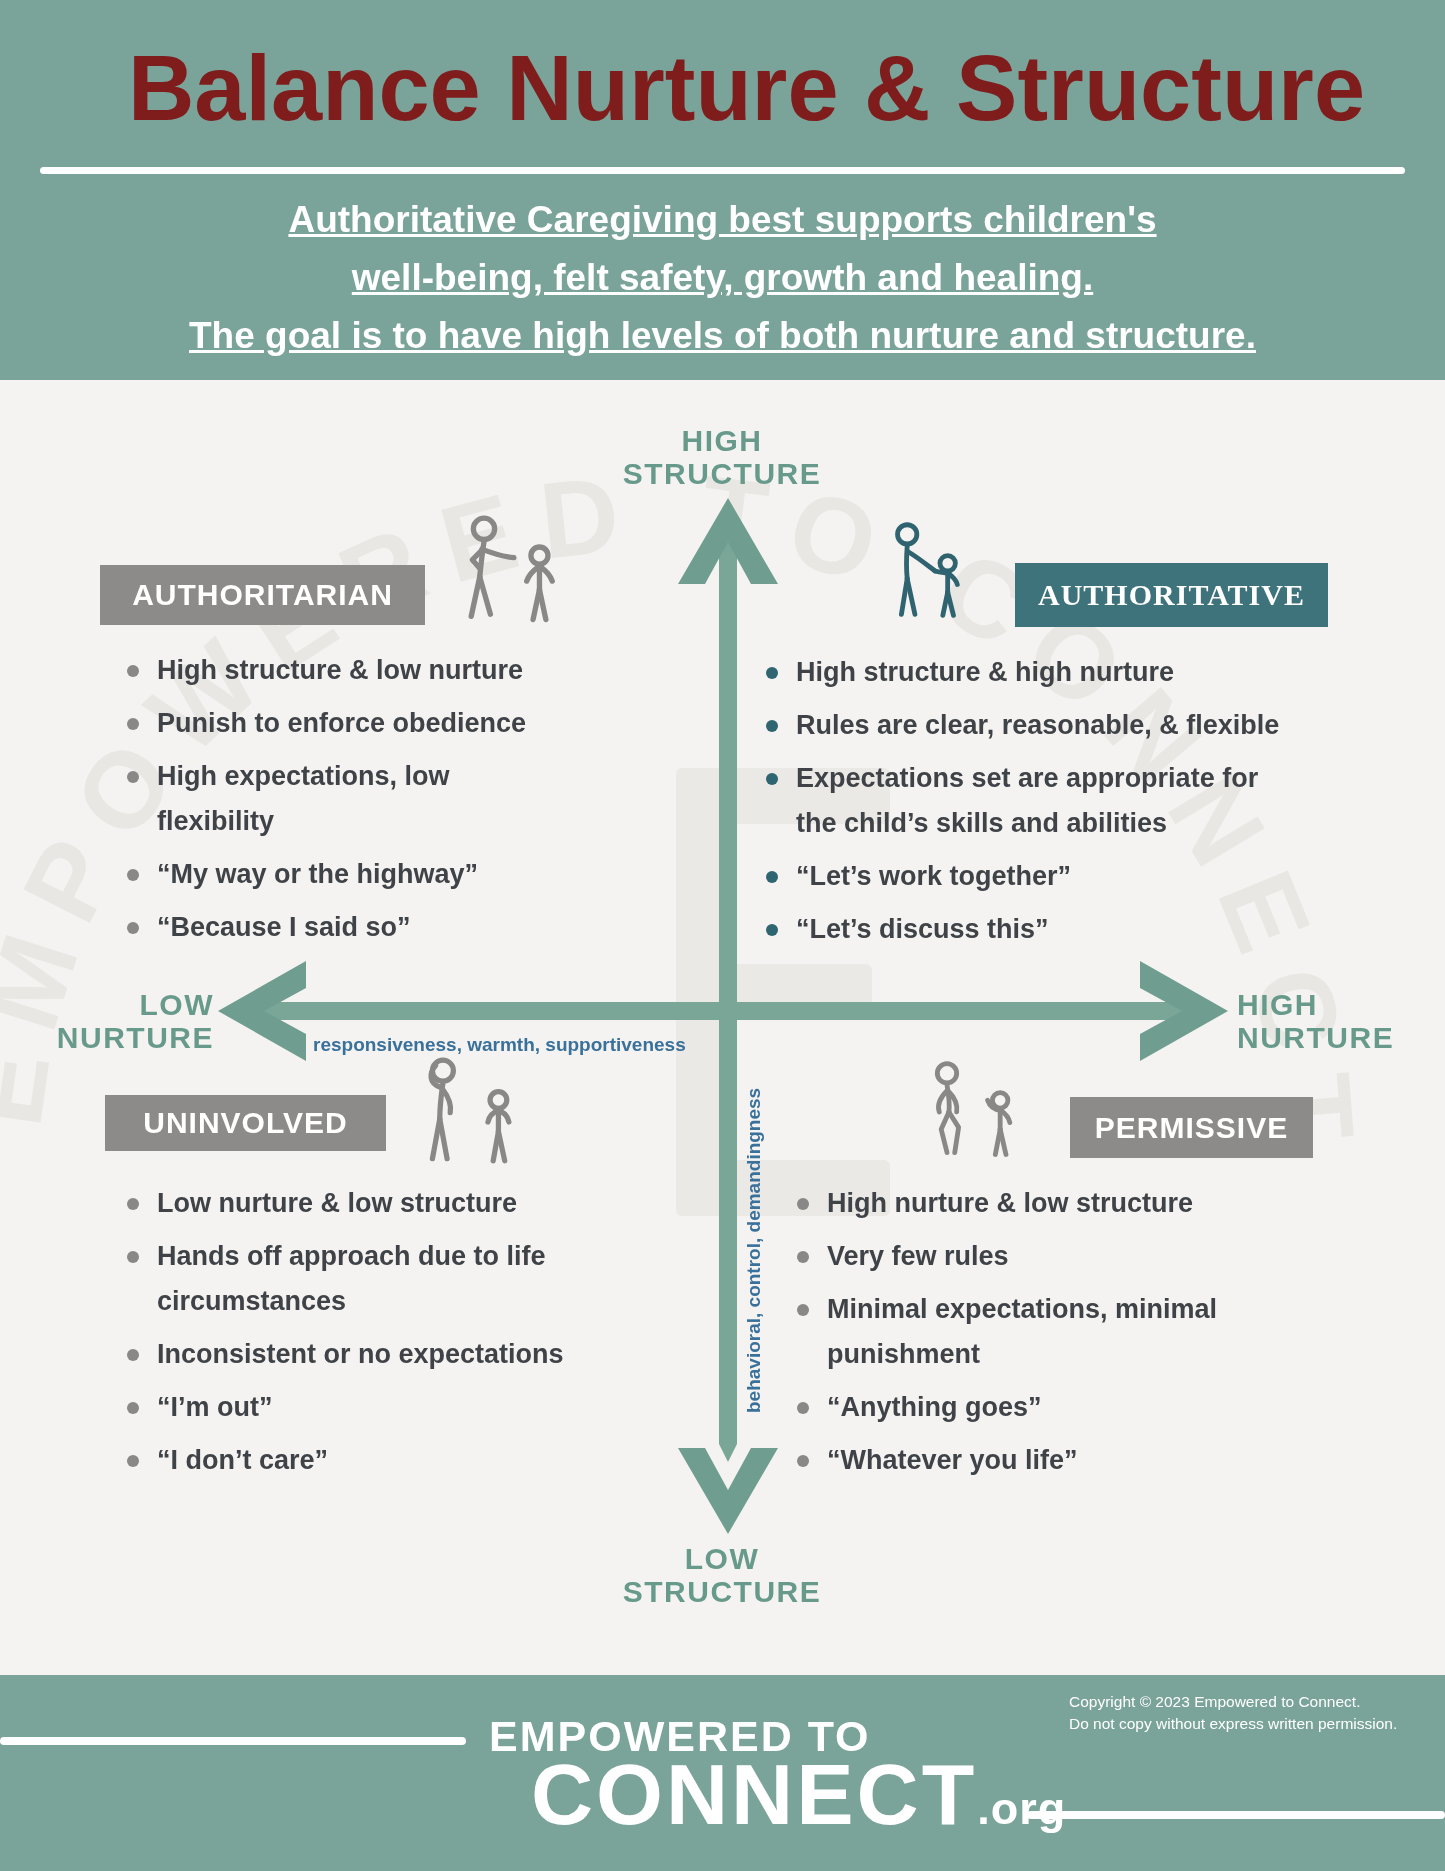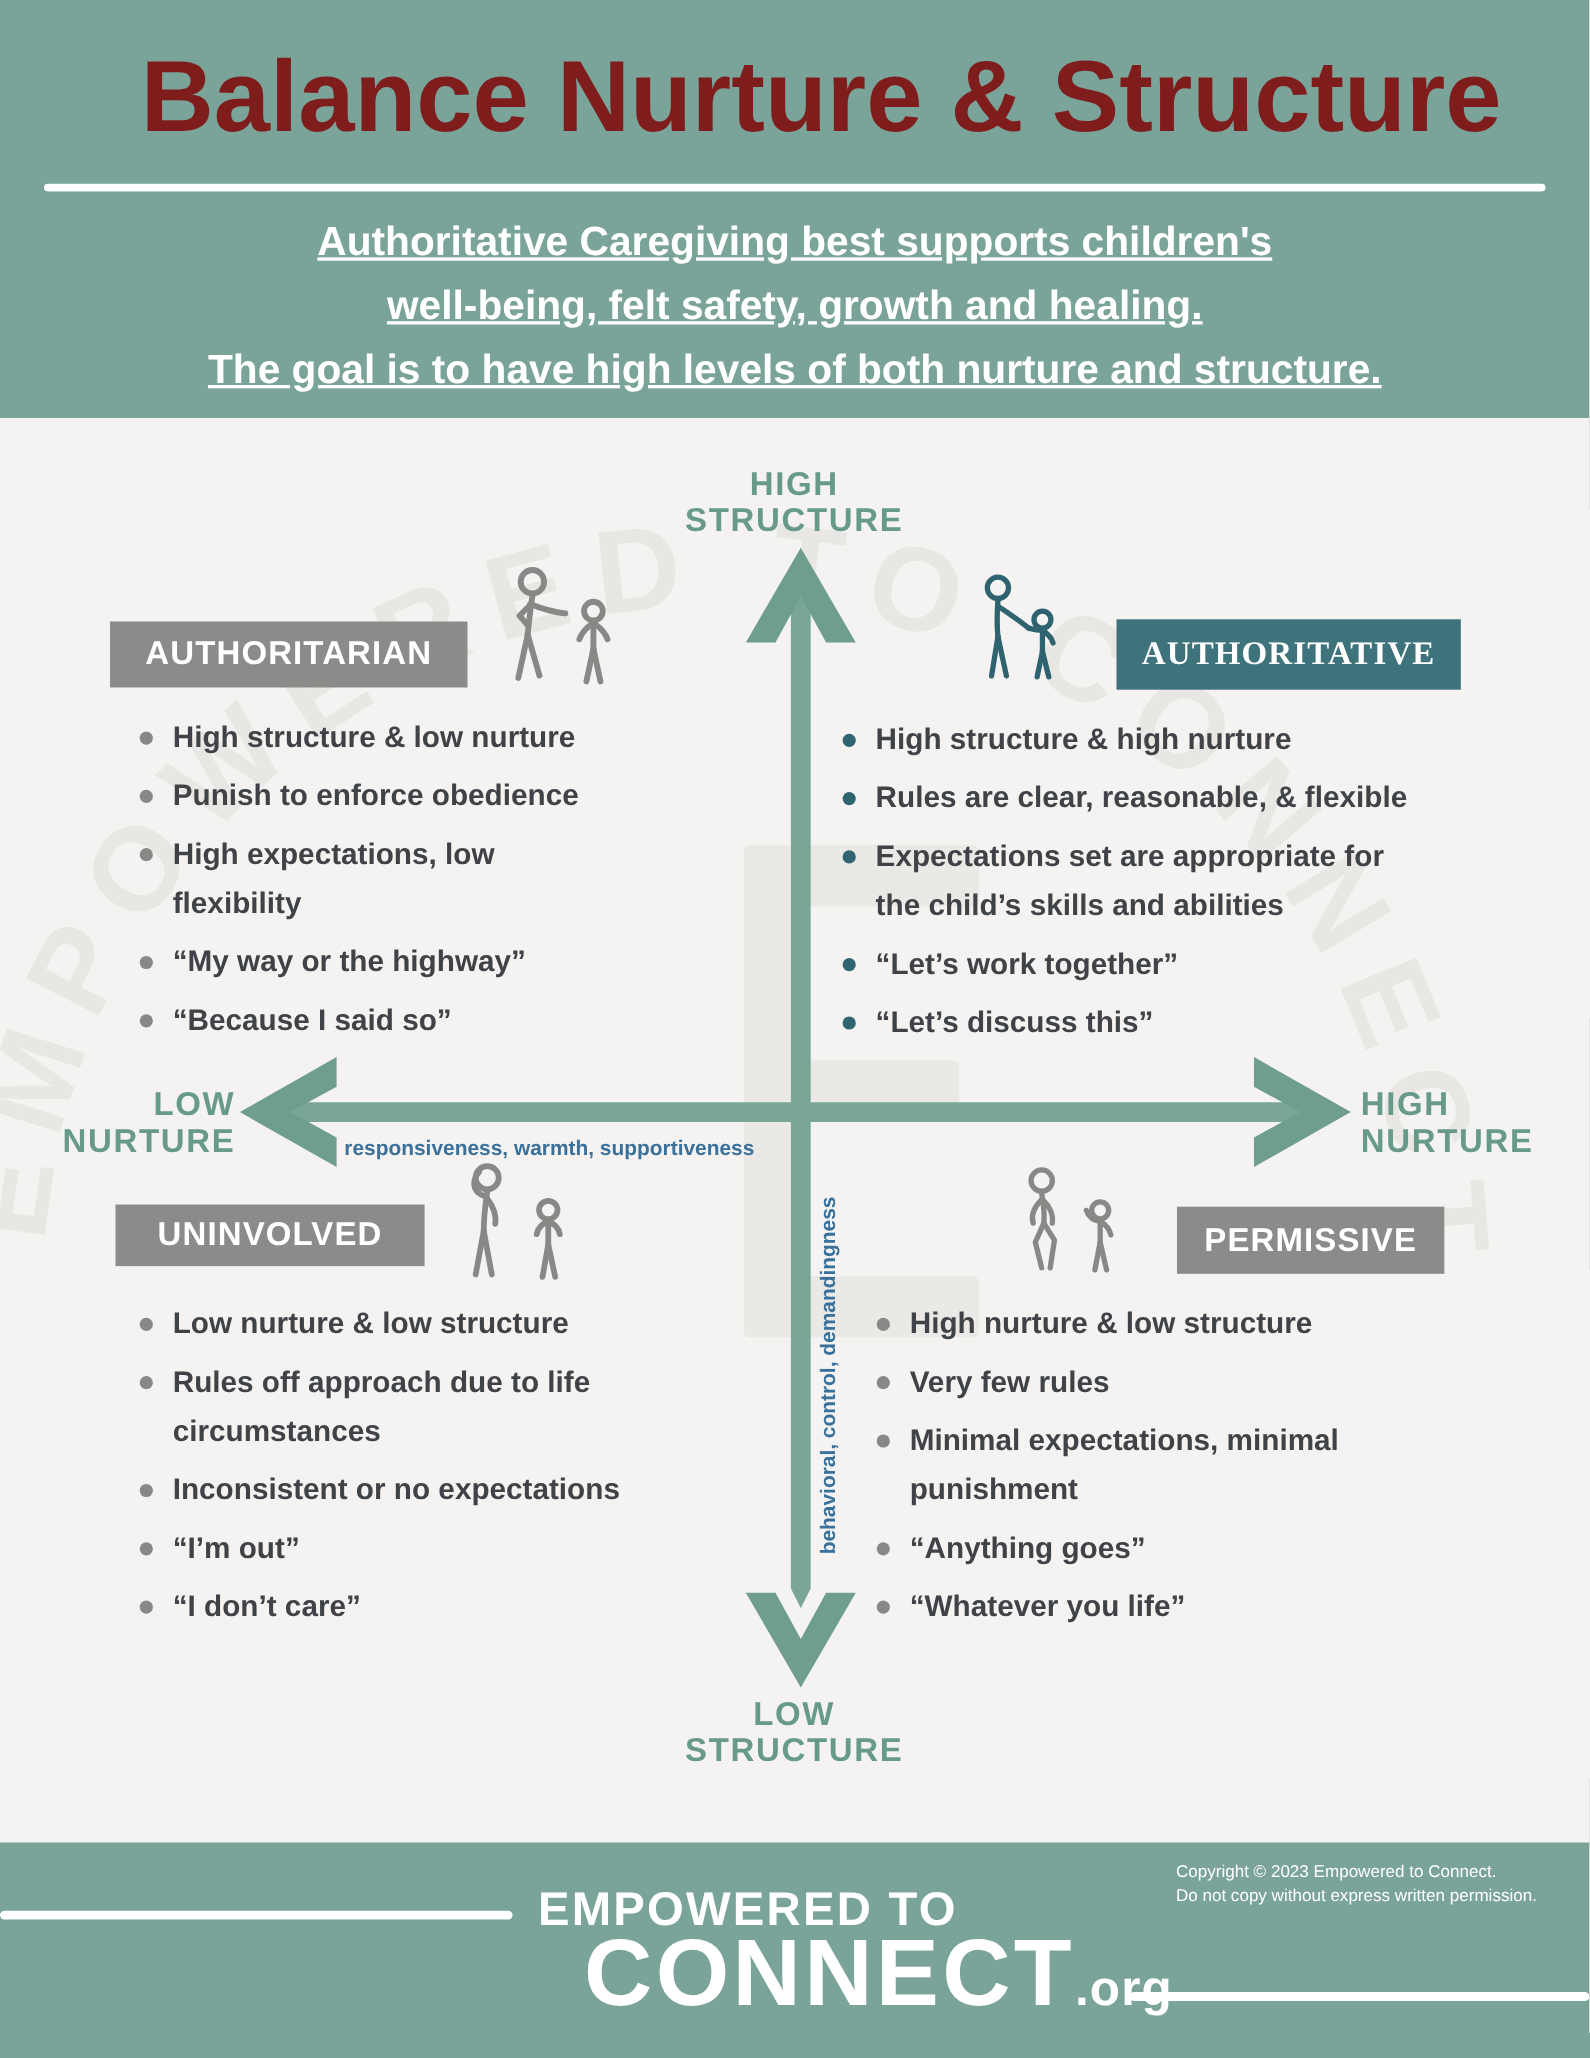--- a/index.html
+++ b/index.html
@@ -196,21 +196,21 @@
       <li>Rules are clear, reasonable, &amp; flexible</li>
       <li>Expectations set are appropriate for
 the child’s skills and abilities</li>
       <li>“Let’s work together”</li>
       <li>“Let’s discuss this”</li>
     </ul>
 
   <ul class="blist graydots" style="left:127px;top:1181px;width:560px;">
 
   <li>Low nurture &amp; low structure</li>
-      <li>Rules off approach due to life
+      <li>Hands off approach due to life
 circumstances</li>
       <li>Inconsistent or no expectations</li>
       <li>“I’m out”</li>
       <li>“I don’t care”</li>
     </ul>
 
   <ul class="blist graydots" style="left:797px;top:1181px;width:620px;">
 
   <li>High nurture &amp; low structure</li>
       <li>Very few rules</li>

